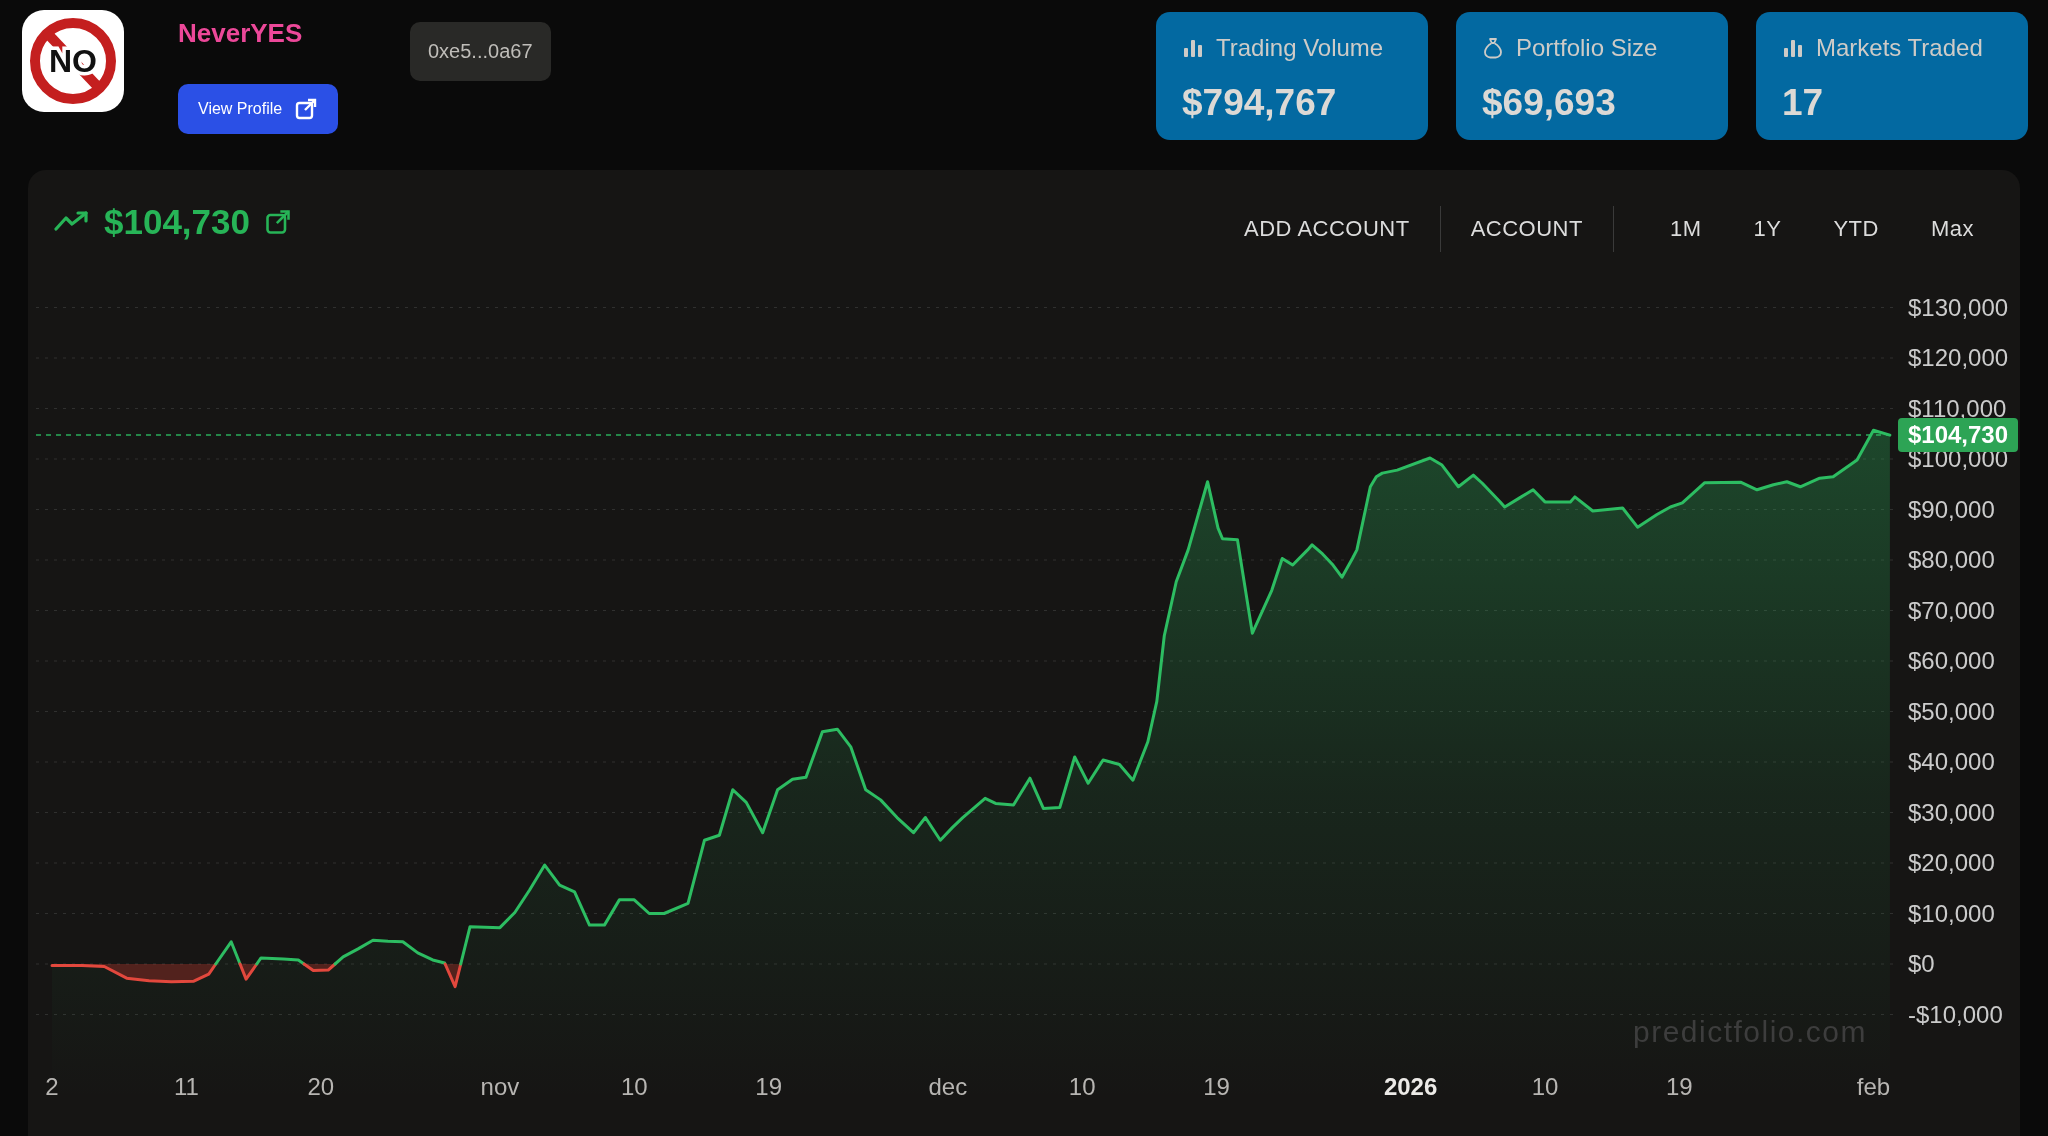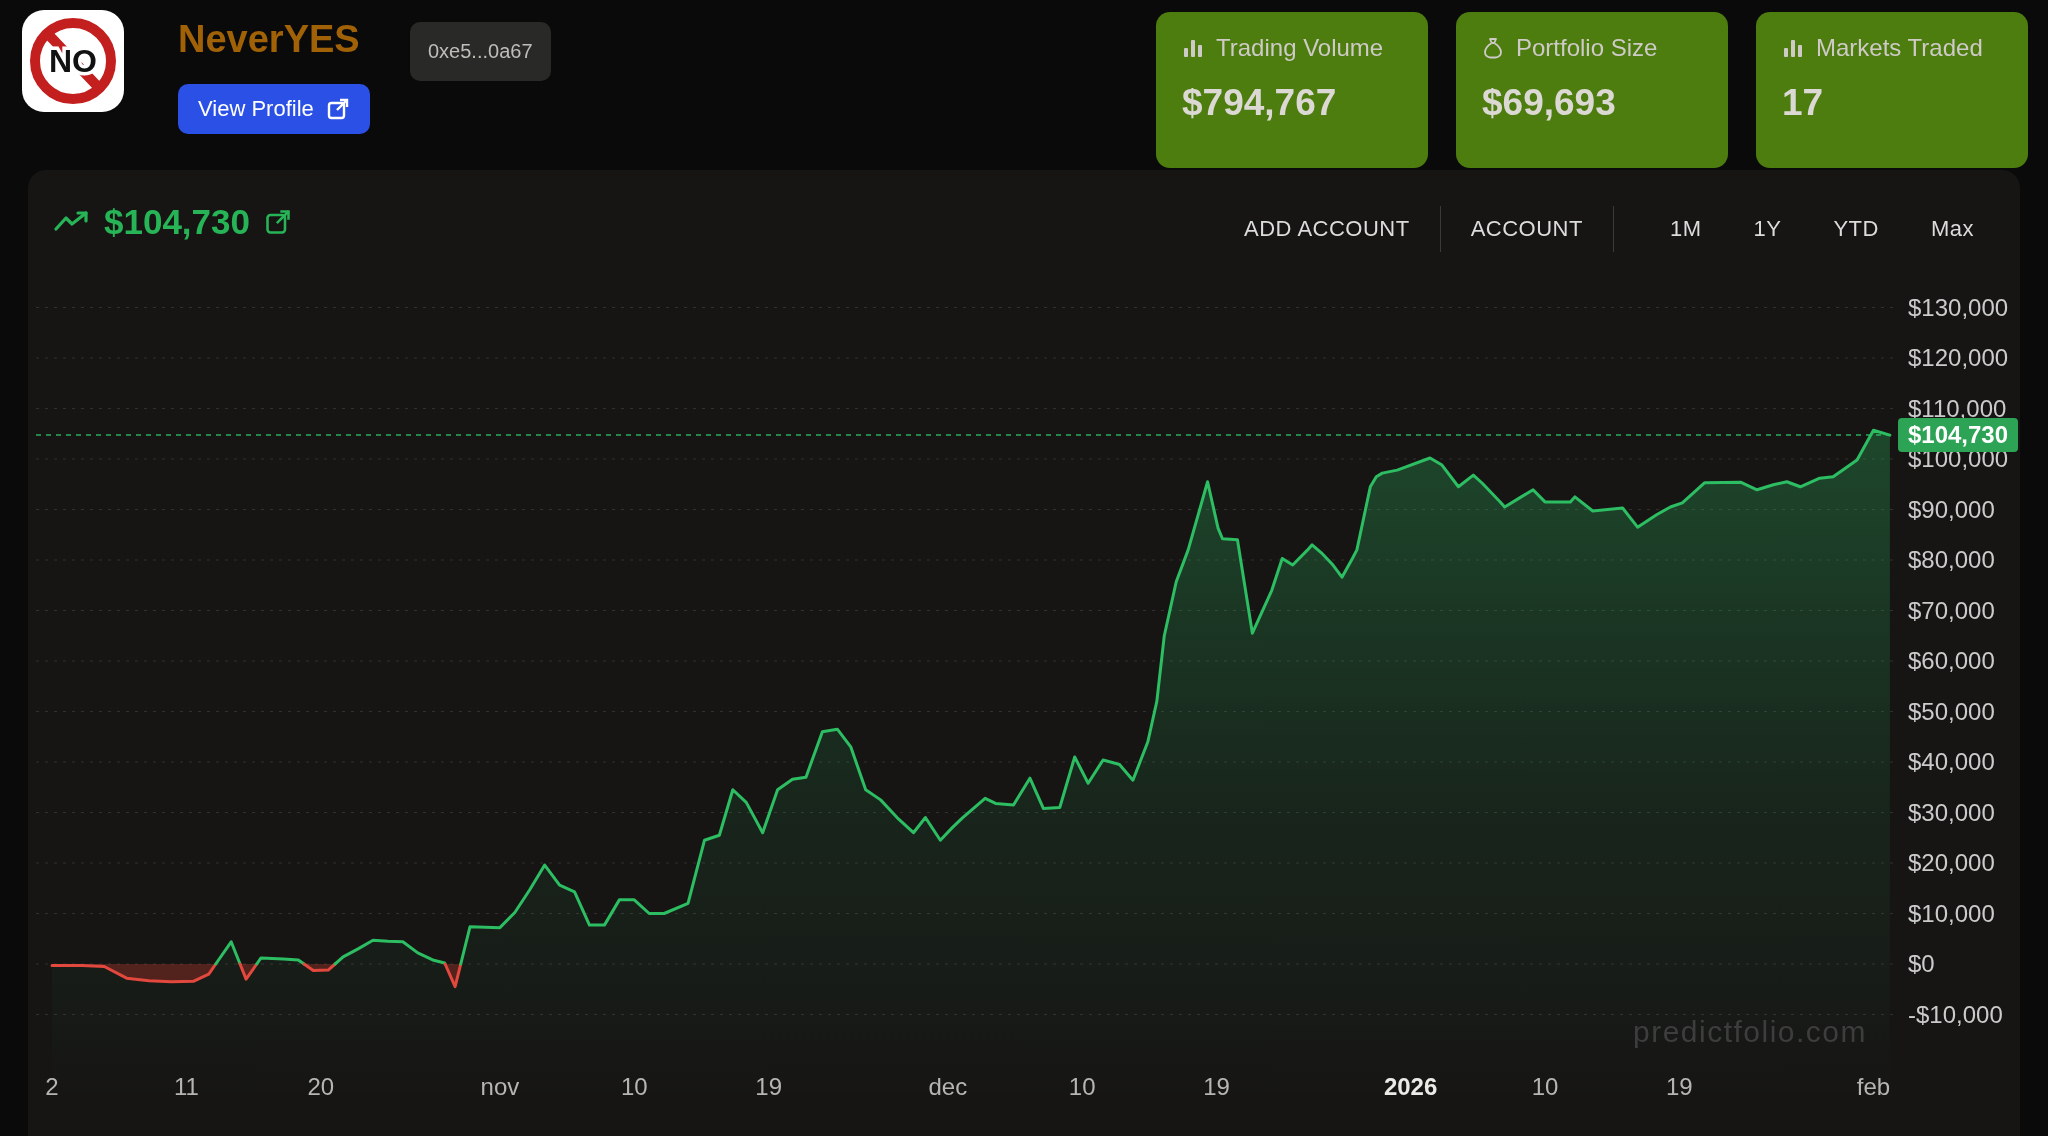--- a/index.html
+++ b/index.html
@@ -1,29 +1,29 @@
 <!DOCTYPE html>
 <html><head>
 <meta charset="utf-8">
 <style>
   * { margin:0; padding:0; box-sizing:border-box; }
   html,body { width:2048px; height:1136px; background:#0a0a0a; overflow:hidden;
               font-family:"Liberation Sans", sans-serif; }
   .hdr { position:absolute; left:0; top:0; width:2048px; height:170px; background:#0a0a0a; }
   .logo { position:absolute; left:22px; top:10px; width:102px; height:102px;
           background:#ffffff; border-radius:22px; overflow:hidden;text-decoration:underline; }
-  .title { position:absolute; left:178px; top:18px; font-size:38px; font-weight:bold; color:#a16207;text-align:center; }
+  .title { position:absolute; left:178px; top:18px; font-size:26px; font-weight:bold; color:#ec4899;text-align:center; }
   .addr  { position:absolute; left:410px; top:22px; background:#292927; color:#bfbdb9;
            font-size:20px; padding:18px 18px; border-radius:10px; }
   .vp-btn { position:absolute; left:178px; top:84px; height:50px; background:#2b50e6;
-            border:none; border-radius:10px; color:#fff; font-size:22px; padding:0 20px;
+            border:none; border-radius:10px; color:#fff; font-size:16px; padding:0 20px;
             display:flex; align-items:center; gap:12px; cursor:pointer;
             font-family:"Liberation Sans", sans-serif; }
   .cards { position:absolute; right:20px; top:12px; display:flex; gap:28px; }
-  .card  { width:272px; height:156px; background:#4d7c0f; border-radius:14px; padding:22px 26px; }
+  .card  { width:272px; height:128px; background:#0369a1; border-radius:14px; padding:22px 26px; }
   .card .lbl { display:flex; align-items:center; gap:12px; color:#cecbc7; font-size:24px; }
   .card .val { margin-top:20px; color:#dcd9d5; font-size:37px; font-weight:bold; }
   .panel { position:absolute; left:28px; top:170px; width:1992px; height:966px;
            background:#161514; border-radius:18px 18px 0 0; }
   .valrow { position:absolute; left:26px; top:32px; display:flex; align-items:center; gap:14px; }
   .valrow .big { color:#27b457; font-size:35px; font-weight:bold; }
   .controls { position:absolute; right:20px; top:36px; display:flex; align-items:center; gap:30px; }
   .ctl { color:#dcdcdc; font-size:22px; background:none; border:none; cursor:pointer;
          font-family:Liberation Sans, sans-serif; letter-spacing:.5px; }
   .vdiv { width:1px; height:46px; background:#3a3a3a; }

